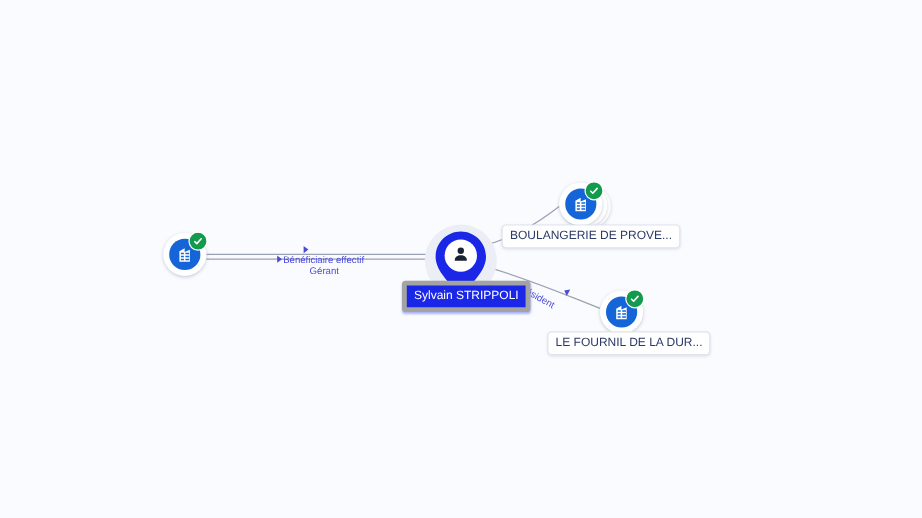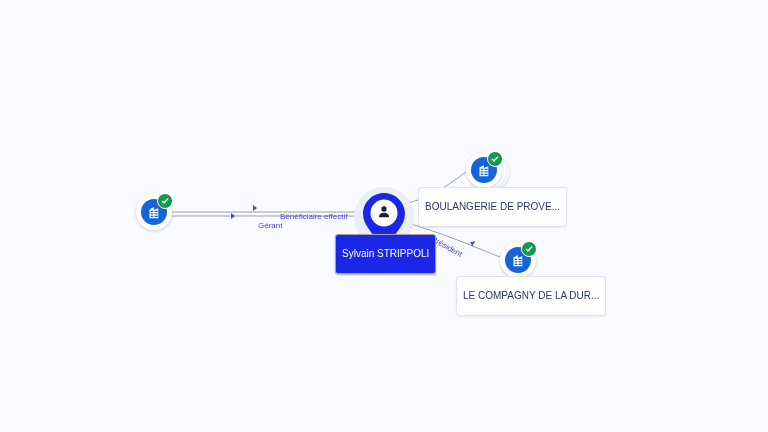--- a/index.html
+++ b/index.html
@@ -113,27 +113,27 @@
 
   
   .node-label {
     position: absolute;
     background: #ffffff;
     border: 1px solid #dfe3ef;
     border-radius: 4px;
     color: #2b3a67;
     font-size: 10px;
     line-height: 12px;
-    padding: 13px 6px;
+    padding: 3px 6px;
     white-space: nowrap;
     box-shadow: 0 1px 2px rgba(40,55,95,0.10);
   }
   .node-label.primary {
     background: #1a27e6;
-    border: 1px solid #a3a3a3;
+    border: 4px solid #a3a3a3;
     color: #ffffff;
     border-radius: 3px;
     font-size: 10px;
     box-shadow: 0 1px 2px rgba(26,39,230,0.35);
   }
   .edge-label {
     position: absolute;
     color: #4a4ad8;
     font-size: 8px;
     line-height: 9px;
@@ -170,21 +170,21 @@
 
     <path d="M 404 222 C 440 232 472 246 500 257" fill="none" stroke="#9aa0b4" stroke-width="1"></path>
   </svg>
 
   <span class="edge-arrow" style="left:253px; top:205px; transform: rotate(180deg);"></span>
   <span class="edge-arrow" style="left:231px; top:213px; transform: rotate(180deg);"></span>
   <span class="edge-arrow" style="left:395px; top:194px; transform: rotate(200deg);"></span>
   <span class="edge-arrow rot" style="left:470px; top:240px;"></span>
 
   <span class="edge-label" style="left:258px; top:221px;">Gérant</span>
-  <span class="edge-label" style="left:236px; top:212px;margin-left:44px;">Bénéficiaire effectif</span>
+  <span class="edge-label" style="left:236px; top:212px;">Bénéficiaire effectif</span>
   <span class="edge-label rotated" style="left:432px; top:234px;">Président</span>
 
   <div class="company-node" style="left:136px; top:194px;">
     <div class="company-disc"></div>
     <div class="company-inner">
       <svg width="15" height="15" viewBox="0 0 24 24" fill="#ffffff">
         <path d="M4 21V7l7-4v5l7-3v16H4zm2-2h4v-2H6v2zm0-4h4v-2H6v2zm0-4h4V9H6v2zm6 8h5v-2h-5v2zm0-4h5v-2h-5v2zm0-4h5V9h-5v2z"></path>
       </svg>
     </div>
     <div class="verified-badge">
@@ -217,21 +217,21 @@
       <svg width="15" height="15" viewBox="0 0 24 24" fill="#ffffff">
         <path d="M4 21V7l7-4v5l7-3v16H4zm2-2h4v-2H6v2zm0-4h4v-2H6v2zm0-4h4V9H6v2zm6 8h5v-2h-5v2zm0-4h5v-2h-5v2zm0-4h5V9h-5v2z"></path>
       </svg>
     </div>
     <div class="verified-badge">
       <svg width="8" height="8" viewBox="0 0 24 24" fill="none" stroke="#ffffff" stroke-width="4" stroke-linecap="round" stroke-linejoin="round">
         <polyline points="4,13 9,18 20,6"></polyline>
       </svg>
     </div>
   </div>
-  <div class="node-label" style="left:456px; top:276px;">LE COMPAGNY DE LA DUR...</div>
+  <div class="node-label" style="left:456px; top:276px;">LE FOURNIL DE LA DUR...</div>
 
   <div class="person-node" style="left:361px; top:192px;">
     <div class="pin-halo"></div>
     <svg class="pin-shape" width="46" height="56" viewBox="0 0 46 56">
       <path d="M23 1 C11.4 1 2 10.4 2 22 C2 34 14 44 23 55 C32 44 44 34 44 22 C44 10.4 34.6 1 23 1 Z" fill="#1a27e6"></path>
       <circle cx="23" cy="21" r="13.5" fill="#ffffff"></circle>
     </svg>
     <svg class="pin-person-icon" viewBox="0 0 24 24" fill="#1b2233">
       <circle cx="12" cy="7.5" r="4"></circle>
       <path d="M12 13c-4.2 0-7.5 2.6-7.5 5.6V20h15v-1.4C19.5 15.6 16.2 13 12 13z"></path>

